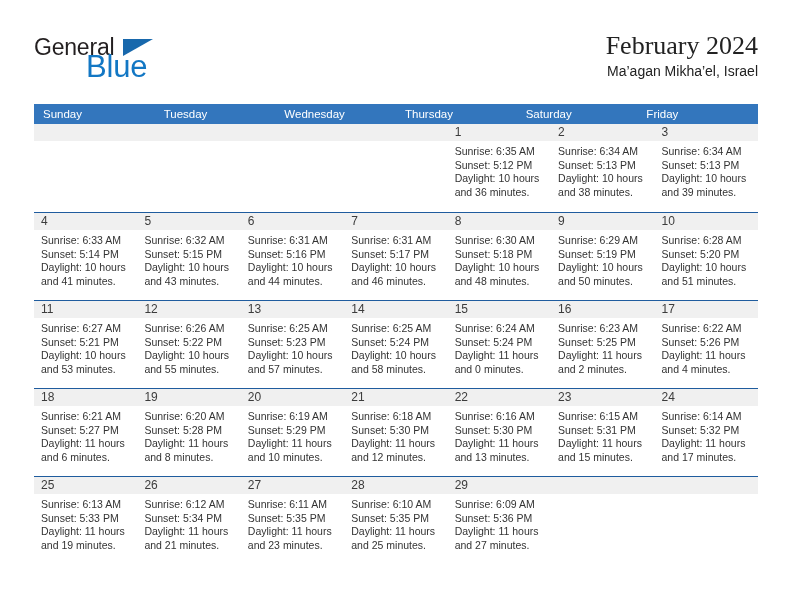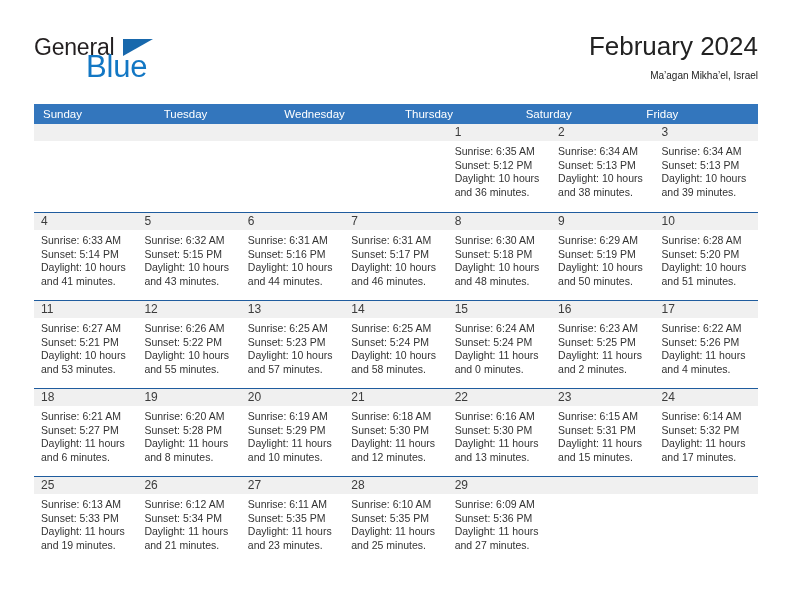--- a/index.html
+++ b/index.html
@@ -71,24 +71,24 @@
     right: 34px;
     top: 30px;
     text-align: right;
   }
   .cal-title {
     font-size: 26px;
     font-weight: 400;
     color: #222222;
     line-height: 32px;
     white-space: nowrap;
+    font-family: Liberation Serif, serif;
   }
   .cal-subtitle {
-    margin-top: 5px;
-    font-size: 10px;
+    font-size: 14px;
     font-weight: 400;
     color: #222222;
     line-height: 18px;
     white-space: nowrap;
   }
 
   
   .calendar {
     position: absolute;
     left: 34px;

